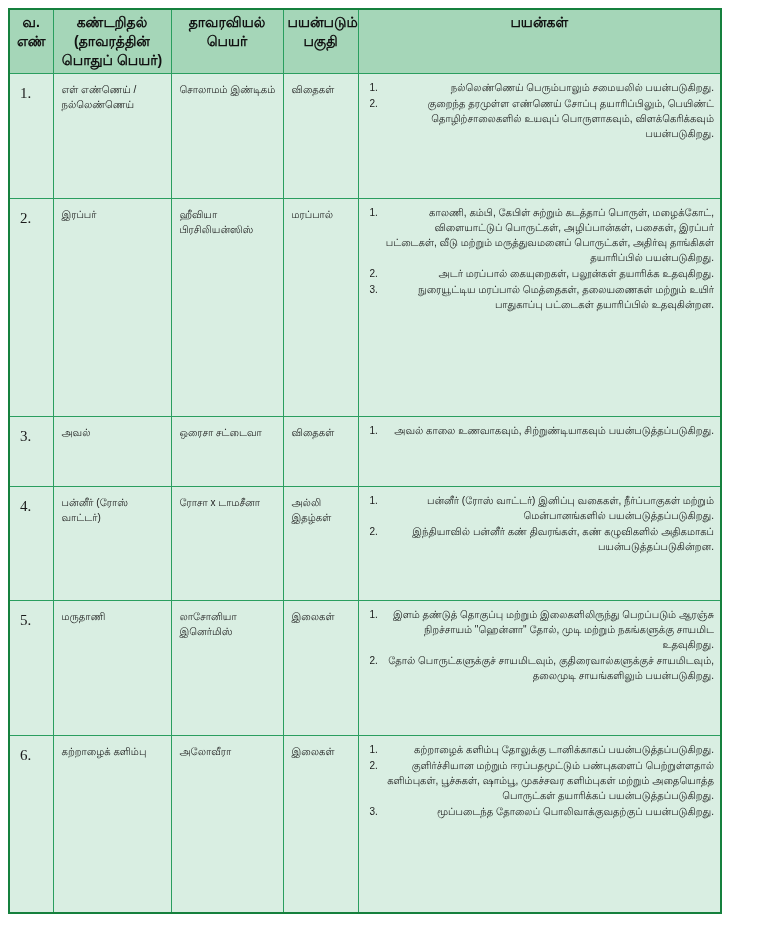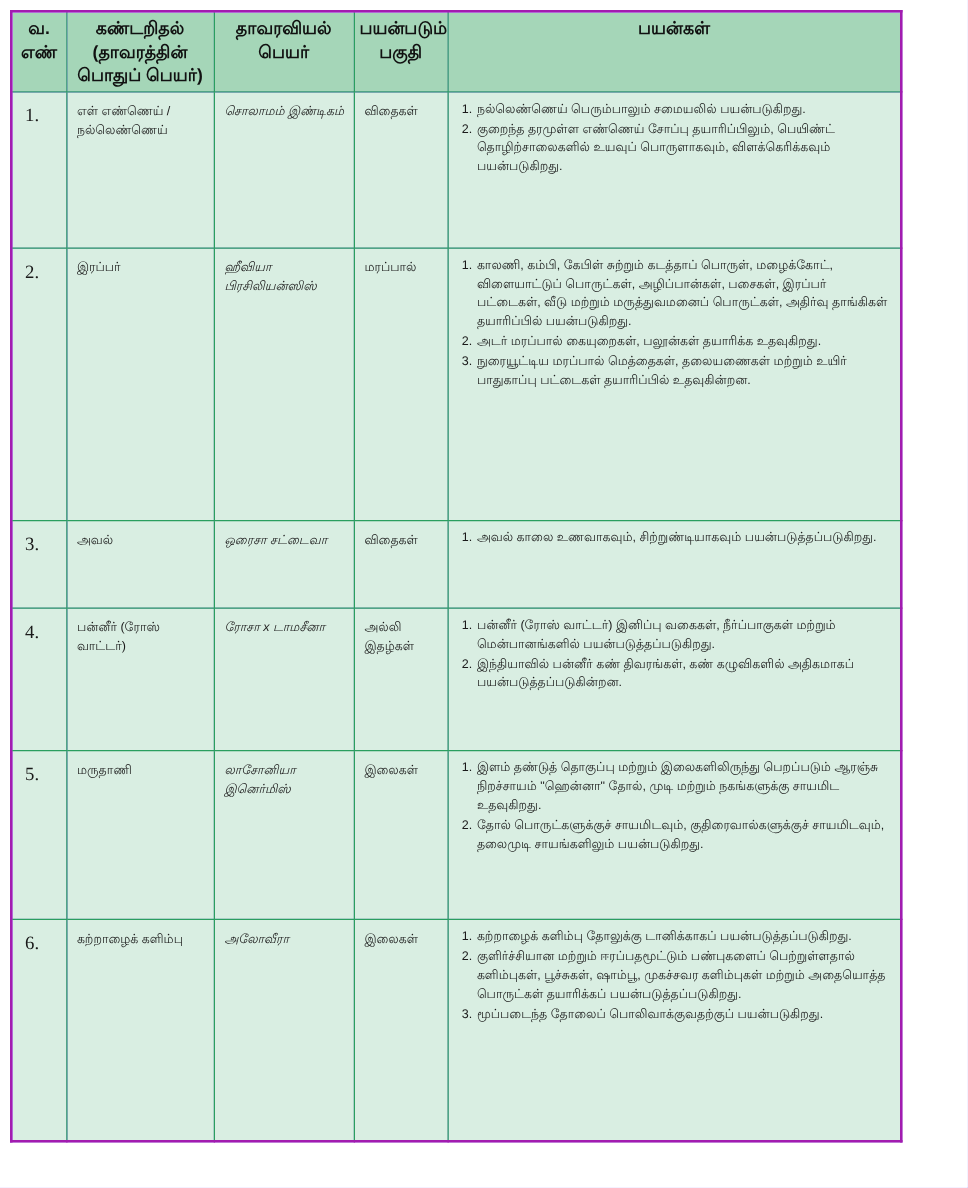--- a/index.html
+++ b/index.html
@@ -16,22 +16,22 @@
     background: #ffffff;
     overflow: hidden;
   }
   table.plants-table {
     position: absolute;
     left: 8px;
     top: 8px;
     width: 712px;
     border-collapse: collapse;
     table-layout: fixed;
-    background: #c4b5fd;
-    border: 2px solid #a21caf;
+    background: #84cc16;
+    border: 2px solid #15803d;
   }
   table.plants-table th,
   table.plants-table td {
     border: 1px solid #2a9e5f;
     vertical-align: top;
     overflow: hidden;
   }
   thead th {
     background: #a5d6b8;
     font-weight: bold;
@@ -47,26 +47,26 @@
     font-size: 10px;
     line-height: 1.5;
     padding: 8px 6px 6px 8px;
   }
   td.num {
     font-family: "Liberation Serif", serif;
     font-size: 15px;
     padding-left: 10px;
   }
   td.bot {
-    font-style: italic;
     color: #222;
     margin-top: 48px;
   }
   td.uses {
     padding: 6px 6px 4px 6px;
+    text-align: right;
   }
   ol.uses-list {
     margin: 0;
     padding: 0 0 0 16px;
     list-style: decimal outside;
   }
   ol.uses-list li {
     margin: 0 0 1px 0;
     padding-left: 1px;
   }

